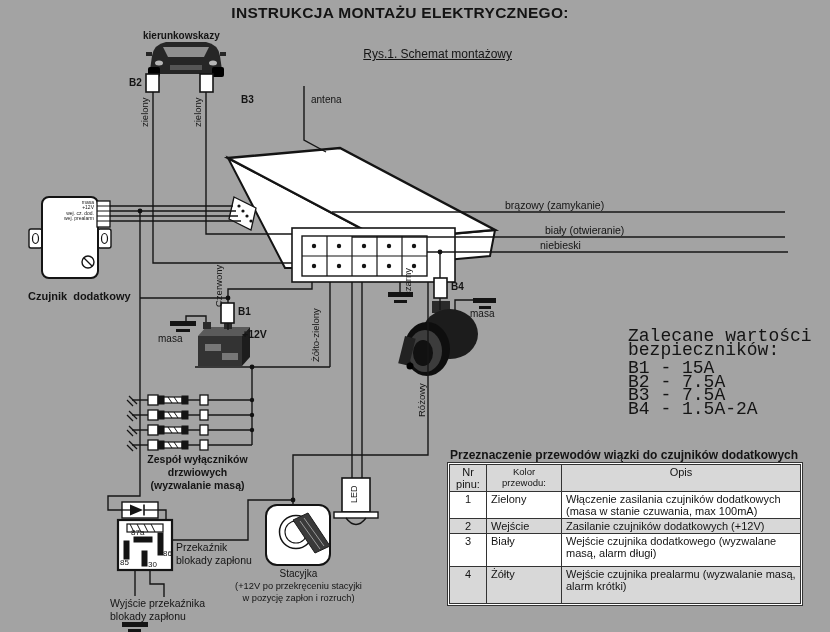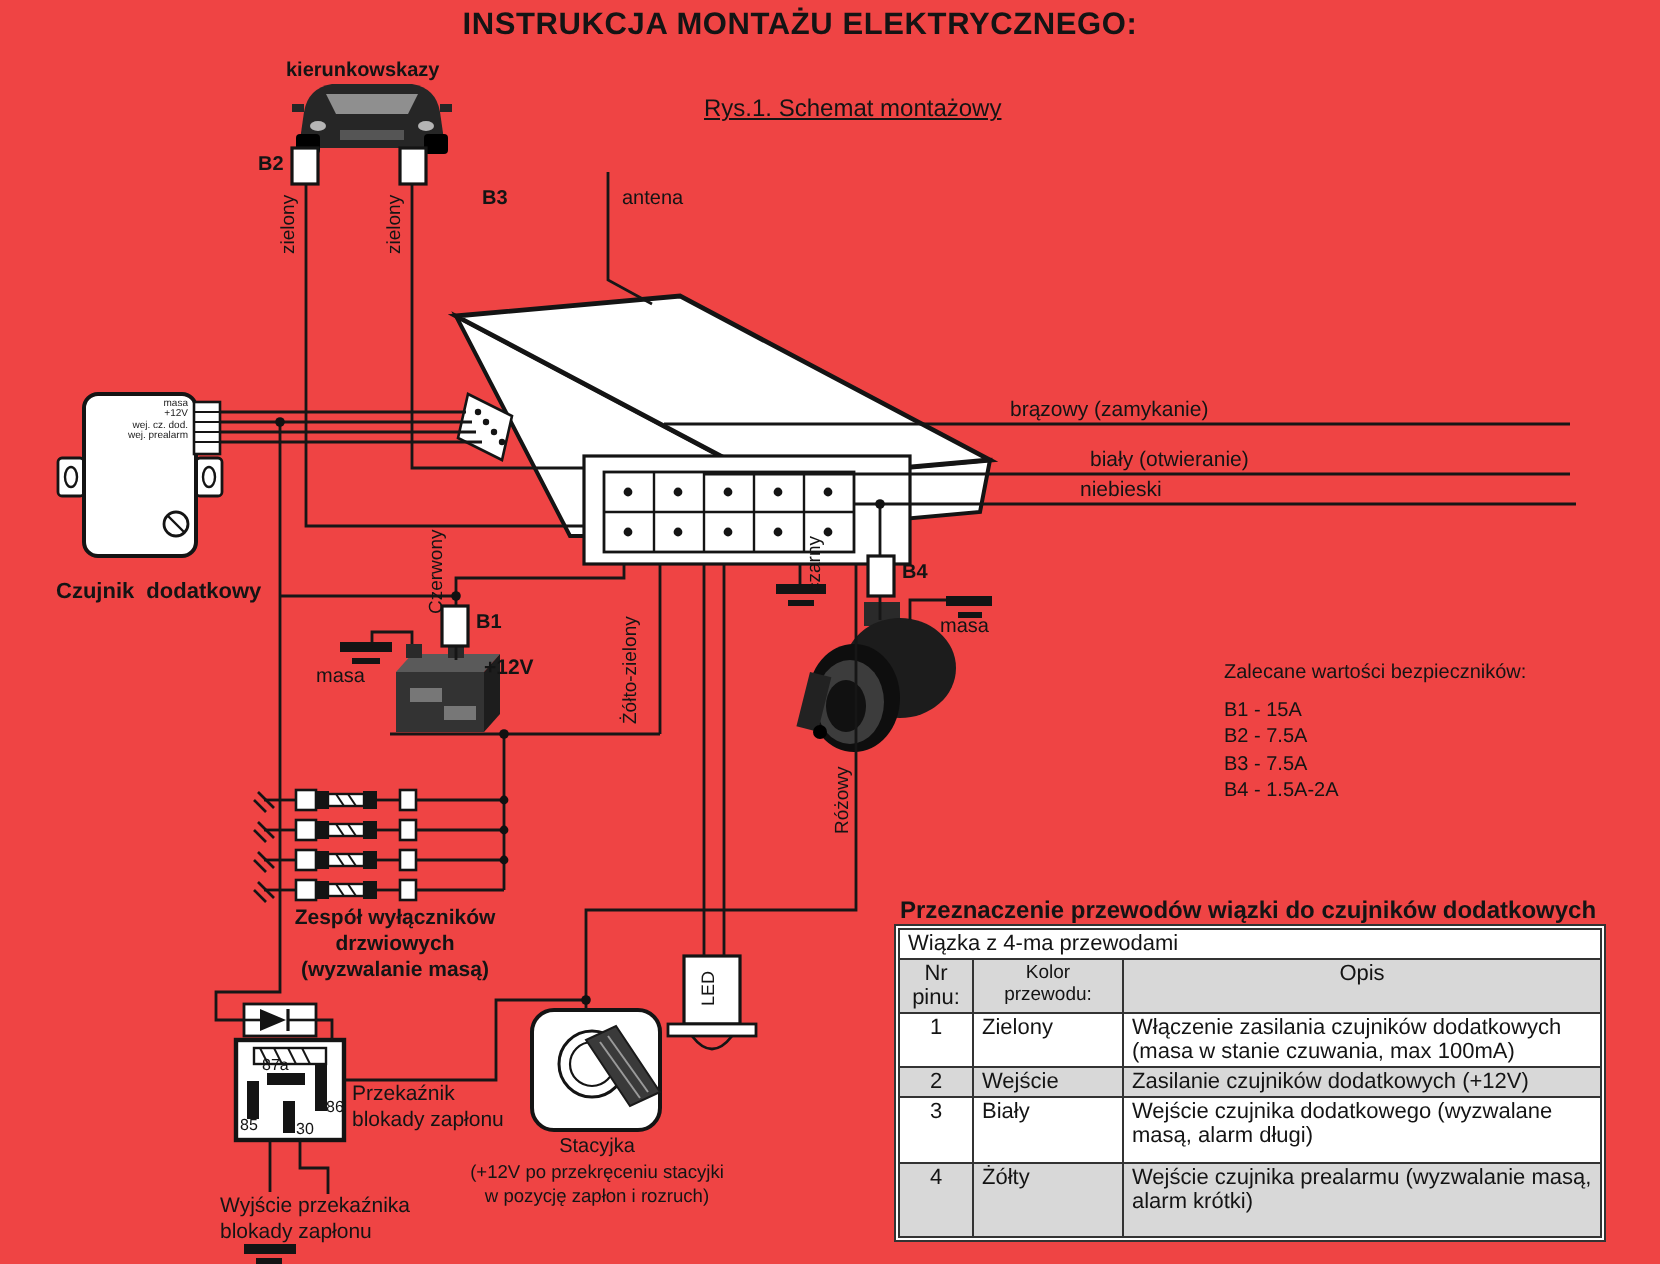--- a/index.html
+++ b/index.html
@@ -1,24 +1,24 @@
 <!DOCTYPE html>
 <html><head>
 <meta charset="utf-8">
 <style>
   html,body{margin:0;padding:0;background:#fff;}
-  #canvas{position:relative;width:830px;height:632px;background:#ef4444;overflow:hidden;
+  #canvas{position:relative;width:830px;height:632px;background:#a3a3a3;overflow:hidden;
           font-family:"Liberation Sans","DejaVu Sans",sans-serif;color:#141414;}
   #wiring{position:absolute;left:0;top:0;}
   .lbl{position:absolute;white-space:nowrap;}
   .rot{position:absolute;white-space:nowrap;transform:rotate(-90deg);transform-origin:0 0;font-size:9.5px;}
   .b{font-weight:bold;}
   .title{left:90px;top:4px;width:620px;text-align:center;font-size:15.5px;font-weight:bold;letter-spacing:.3px;}
-  .caption{left:352px;top:47px;width:160px;text-align:left;font-size:12px;text-decoration:underline;}
-  .fuseblock{position:absolute;left:612px;top:330px;font-size:10px;line-height:13.5px;}
+  .caption{left:352px;top:47px;width:160px;text-align:right;font-size:12px;text-decoration:underline;}
+  .fuseblock{position:absolute;left:628px;top:330px;font-size:18px;line-height:13.5px;font-family:Liberation Mono, monospace;}
   .fuseblock .ft{margin-bottom:5px;}
   .sensor-pins{position:absolute;left:40px;top:200px;width:54px;font-size:5px;line-height:5.3px;text-align:right;color:#222;}
   .doorlbl{position:absolute;left:130px;top:453px;width:135px;text-align:center;font-size:10.5px;font-weight:bold;line-height:13px;}
   .relaylbl{position:absolute;left:176px;top:541px;font-size:10.5px;line-height:13px;}
   .outlbl{position:absolute;left:110px;top:597px;font-size:10.5px;line-height:13px;}
   .staclbl{position:absolute;left:226px;top:568px;width:145px;text-align:center;font-size:10px;line-height:12px;}
   .staclbl .s2{font-size:9.3px;}
   table.harness{border-collapse:collapse;width:352px;font-size:11px;}
   table.harness td{border:1px solid #333;padding:1px 4px;vertical-align:top;}
   .tblwrap{position:absolute;left:447px;top:462px;border:1px solid #333;padding:1px;background:#fff;}
@@ -347,23 +347,20 @@
     <div>B1 - 15A</div>
     <div>B2 - 7.5A</div>
     <div>B3 - 7.5A</div>
     <div>B4 - 1.5A-2A</div>
   </div>
 
   <div class="lbl tbltitle">Przeznaczenie przewodów wiązki do czujników dodatkowych</div>
   <div class="tblwrap">
     <table class="harness">
       <tbody>
-          <tr>
-        <td colspan="3">Wiązka z 4-ma przewodami</td>
-      </tr>
       <tr class="gray">
         <td class="chead cpin">Nr pinu:</td>
         <td class="chead ccol" style="font-size:9.5px;">Kolor przewodu:</td>
         <td class="copis">Opis</td>
       </tr>
       <tr>
         <td class="cpin">1</td>
         <td class="ccol">Zielony</td>
         <td>Włączenie zasilania czujników dodatkowych (masa w stanie czuwania, max 100mA)</td>
       </tr>

